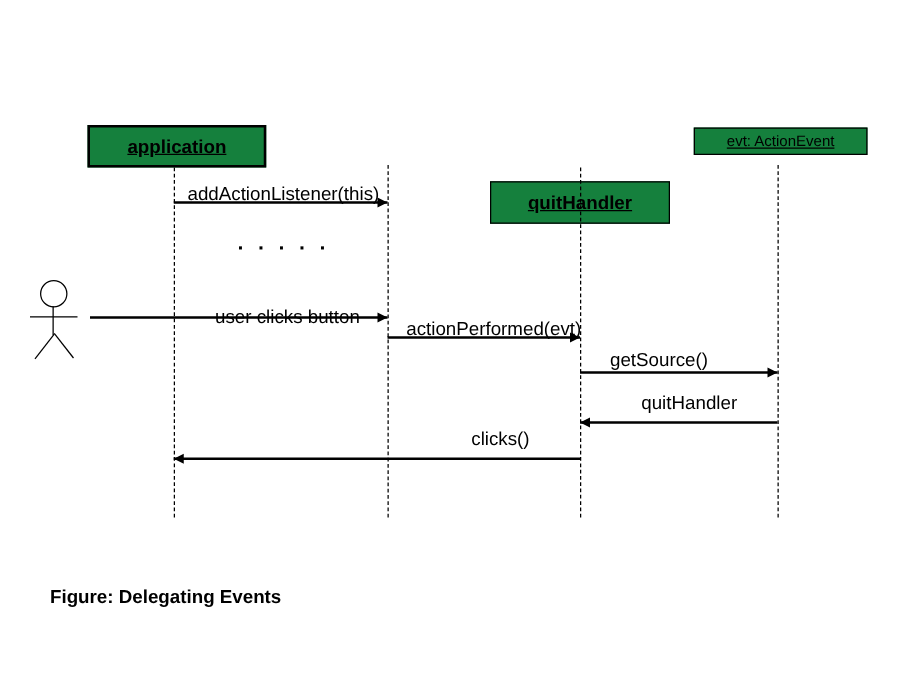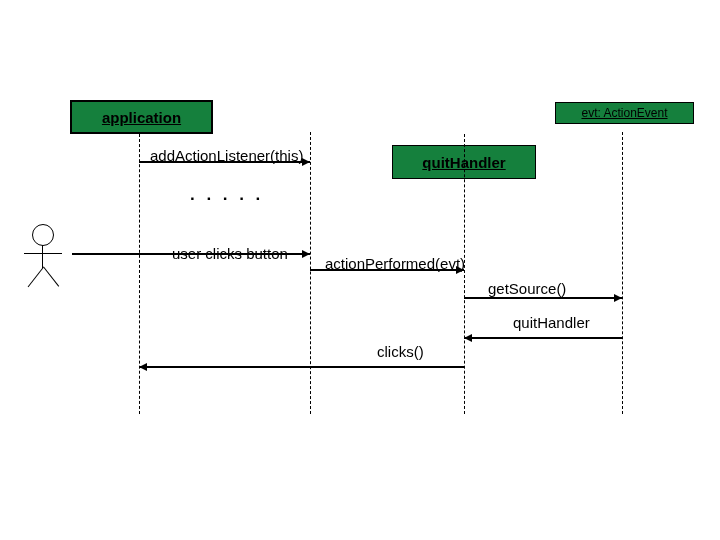--- a/index.html
+++ b/index.html
@@ -163,14 +163,15 @@
   <div class="arrow-head right" style="left:614px; top:294px;"></div>
 
   <div class="msg-label" style="left:513px; top:315px;">quitHandler</div>
   <div class="msg-line" style="left:464px; top:337px; width:158px;"></div>
   <div class="arrow-head left" style="left:464px; top:334px;"></div>
 
   <div class="msg-label" style="left:377px; top:344px;">clicks()</div>
   <div class="msg-line" style="left:139px; top:366px; width:325px;"></div>
   <div class="arrow-head left" style="left:139px; top:363px;"></div>
 
+  <div class="caption" style="left:40px; top:469px;">Figure: Delegating Events</div>
 
 </div>
 
 </body></html>

